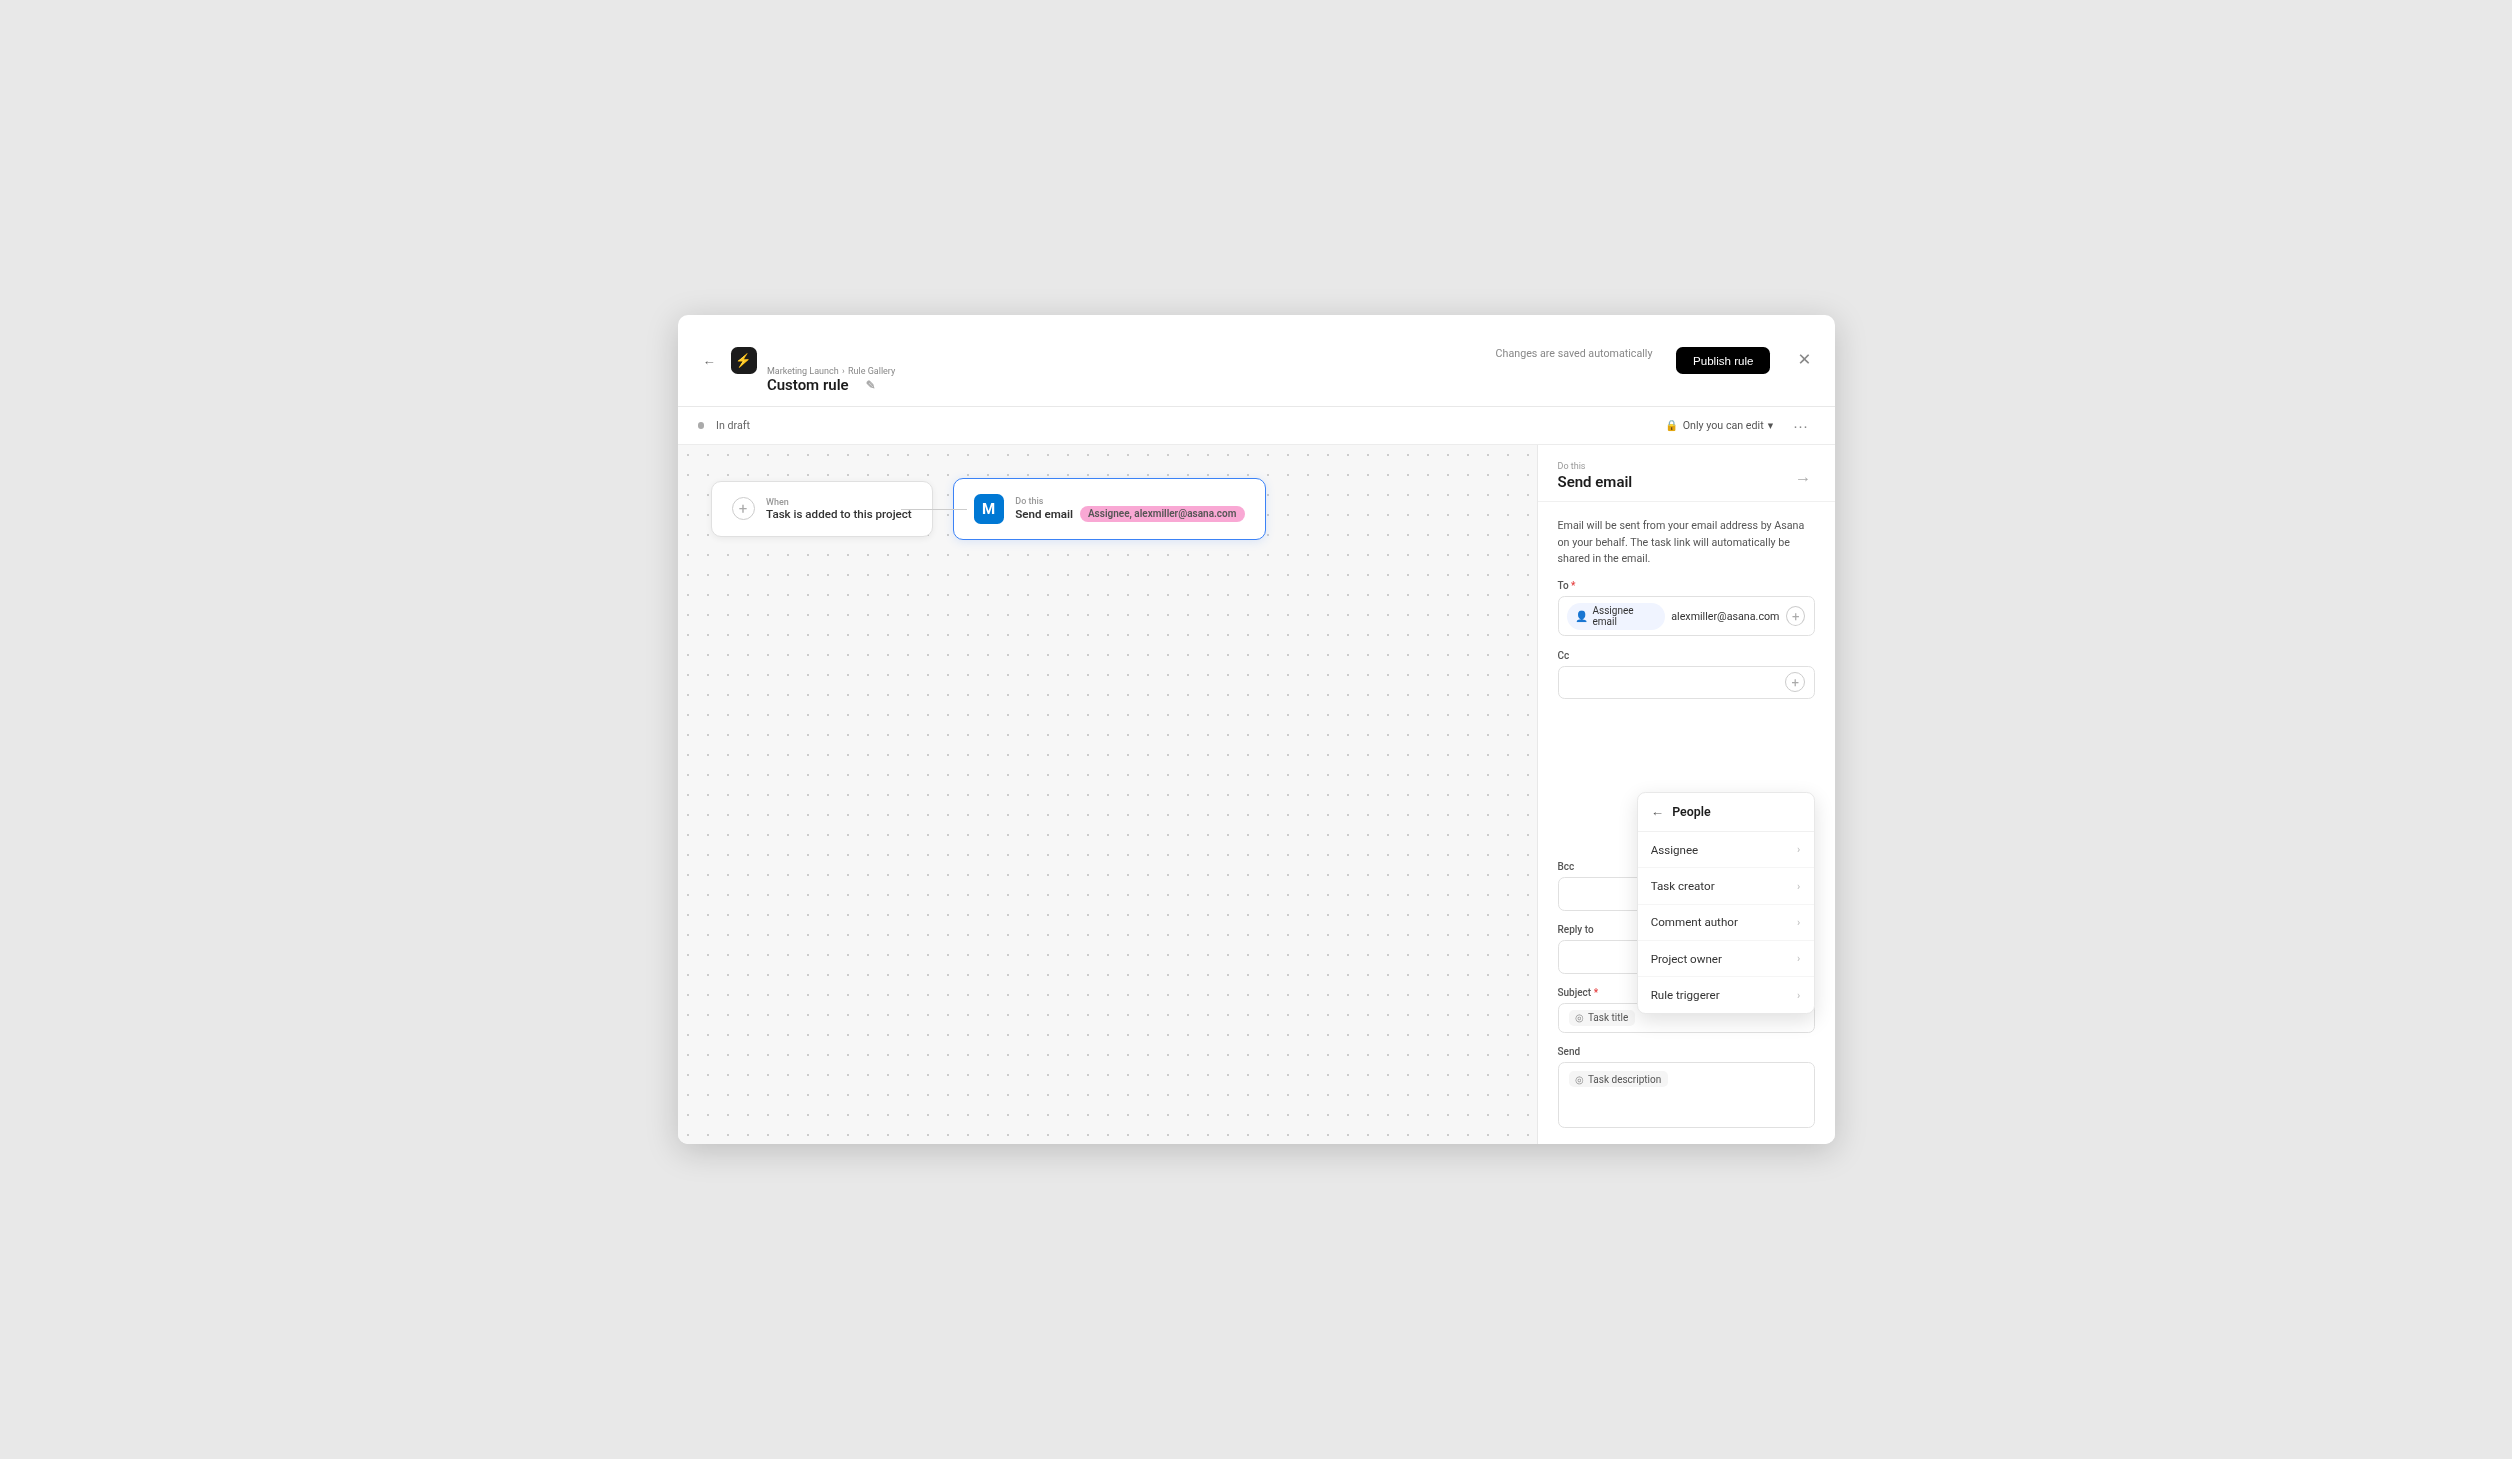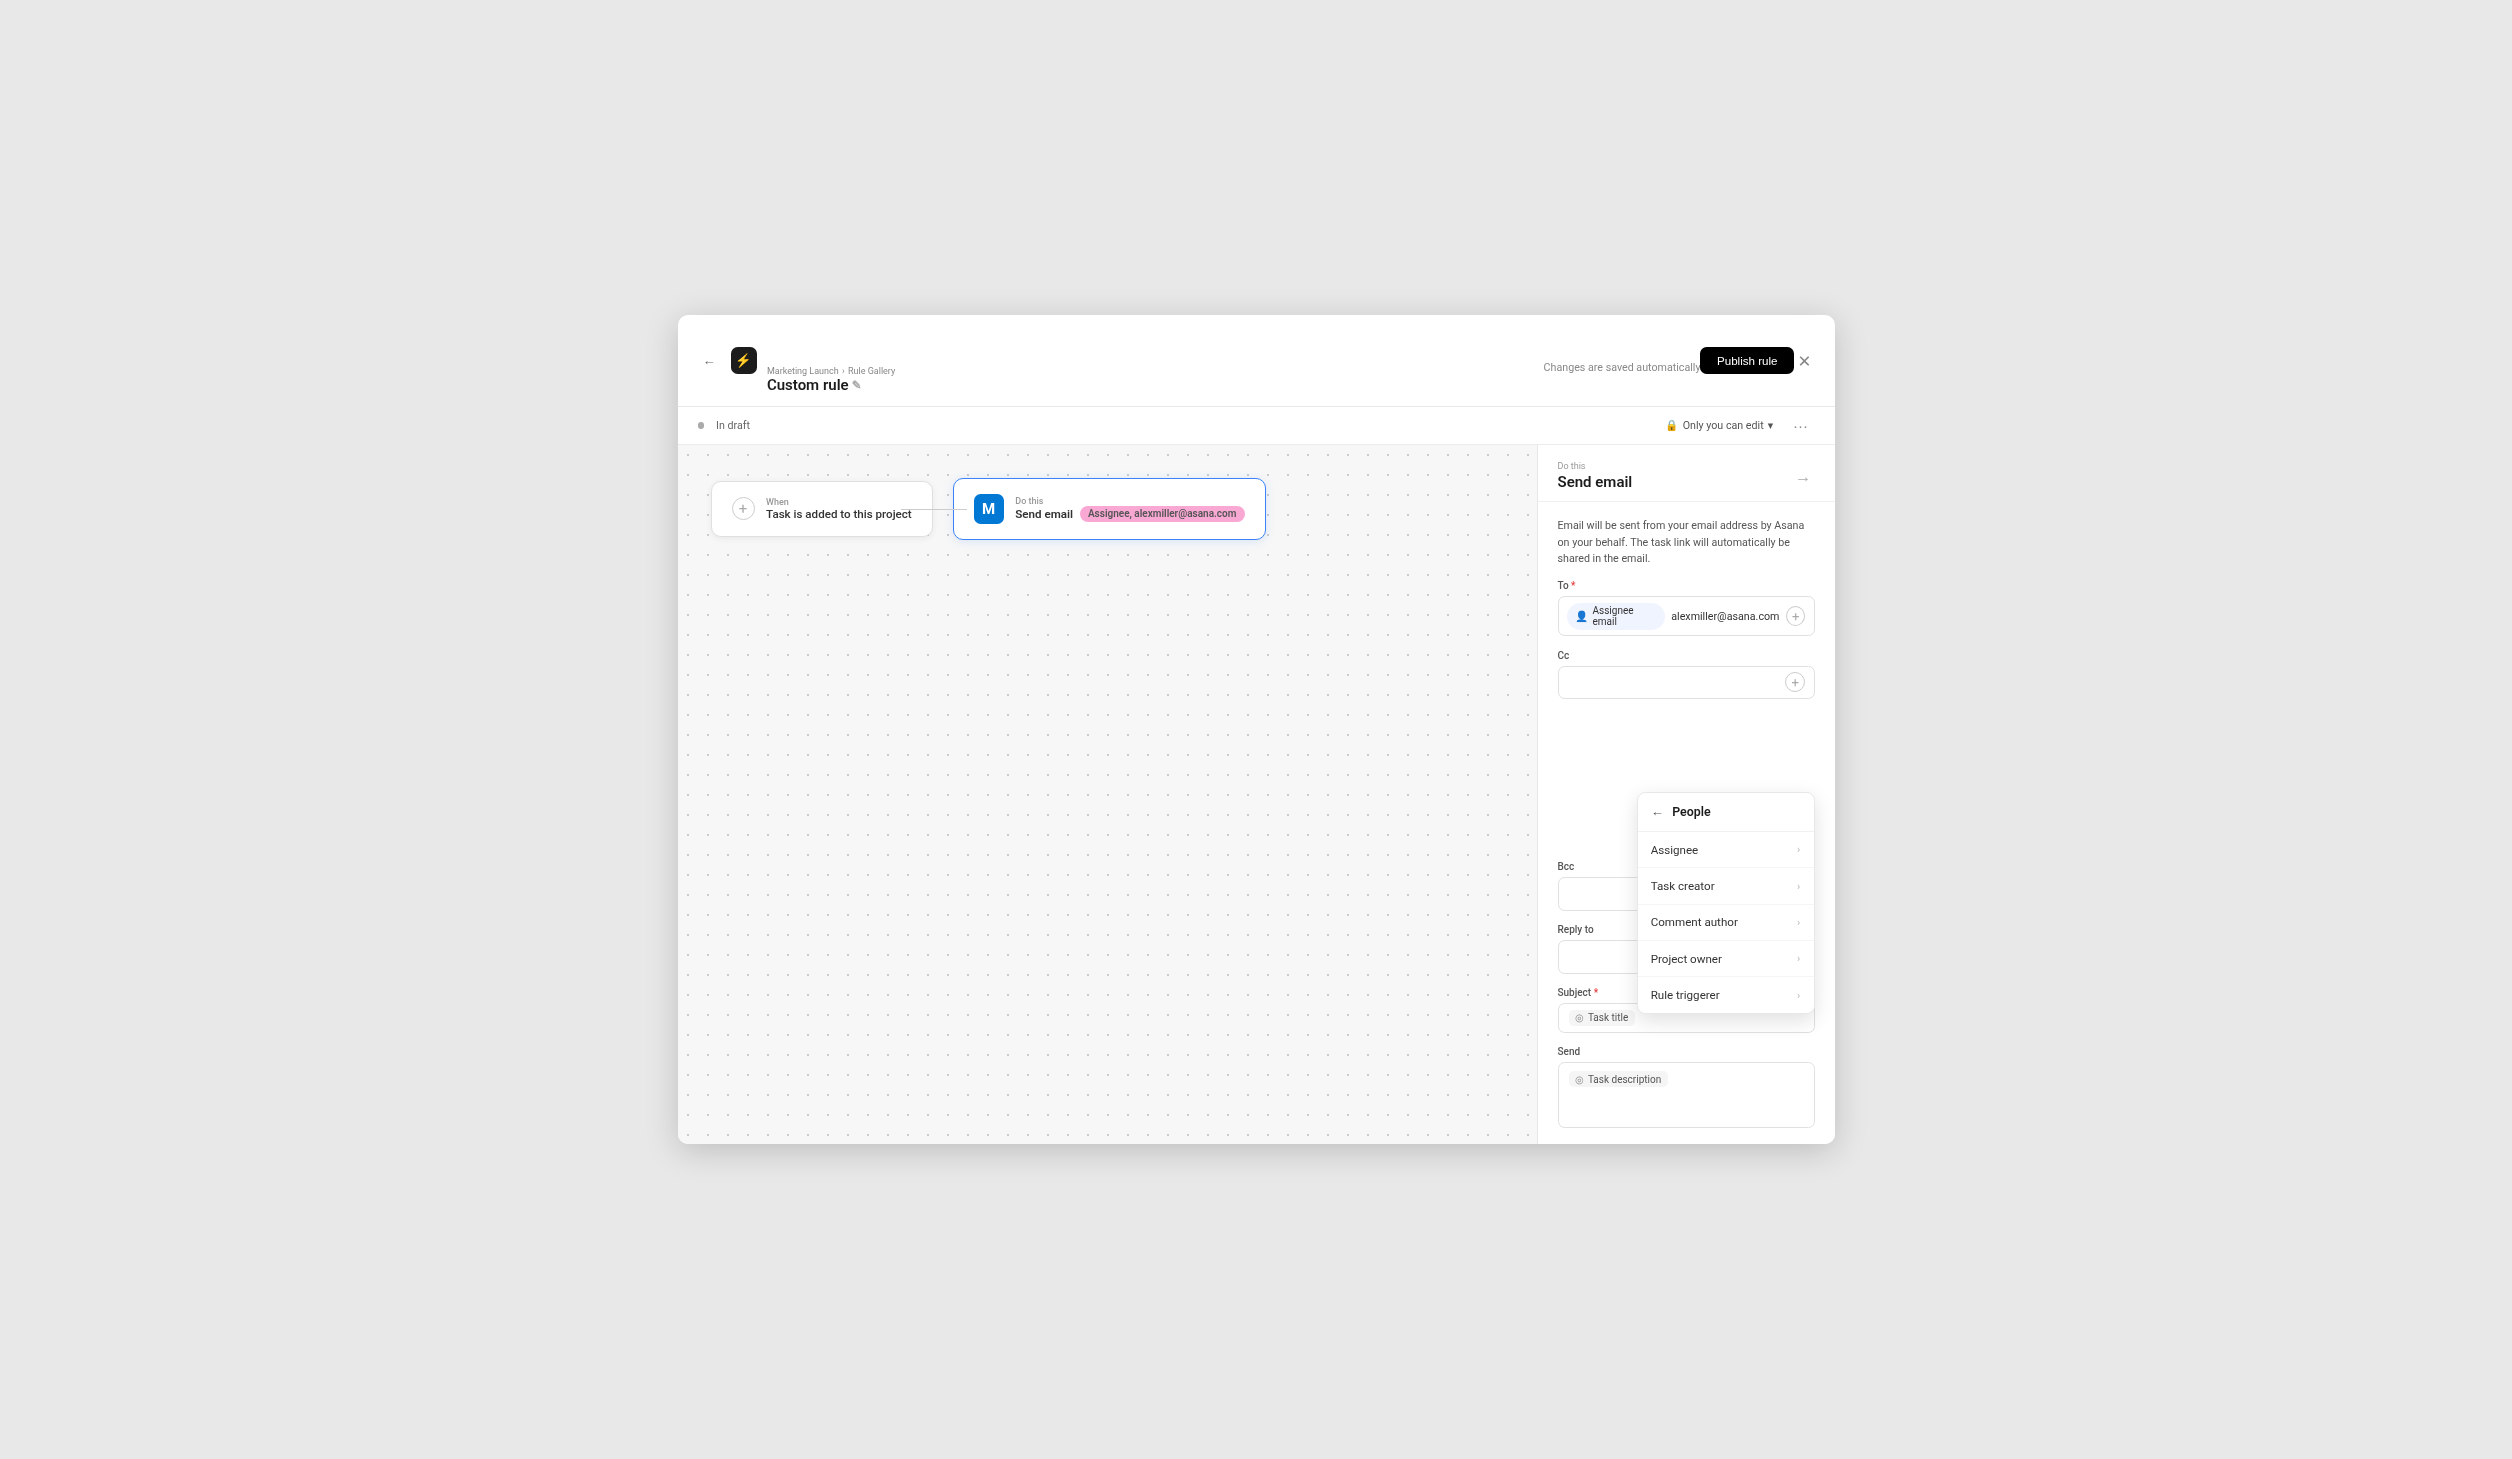--- a/index.html
+++ b/index.html
@@ -50,32 +50,32 @@
     .header-title-area {
       display: flex; flex-direction: column;
     }
     .header-breadcrumb {
       font-size: 9px;
       color: #888;
       display: flex; gap: 3.3px; align-items: center;
     }
     .header-breadcrumb span { color: #888; margin-top: 40px; }
     .header-rule-title {
-      display: flex; align-items: center; gap: 3px;
+      display: flex; align-items: center; gap: 17px;
       font-size: 15px;
       font-weight: 600;
       color: #1c1c1c;
       text-align: center;
     }
     .edit-icon {
       color: #aaa; font-size: 11.6px; cursor: pointer;
     }
     .header-right {
       margin-left: auto;
-      display: flex; align-items: flex-end; gap: 0;
+      display: flex; align-items: flex-start; gap: 24px;
     }
     .auto-save-text {
       font-size: 10.7px; color: #888;
     }
     .publish-btn {
       background: #000000;
       color: #fff;
       border: none;
       border-radius: 6.6px;
       padding: 7.4px 16.5px;

